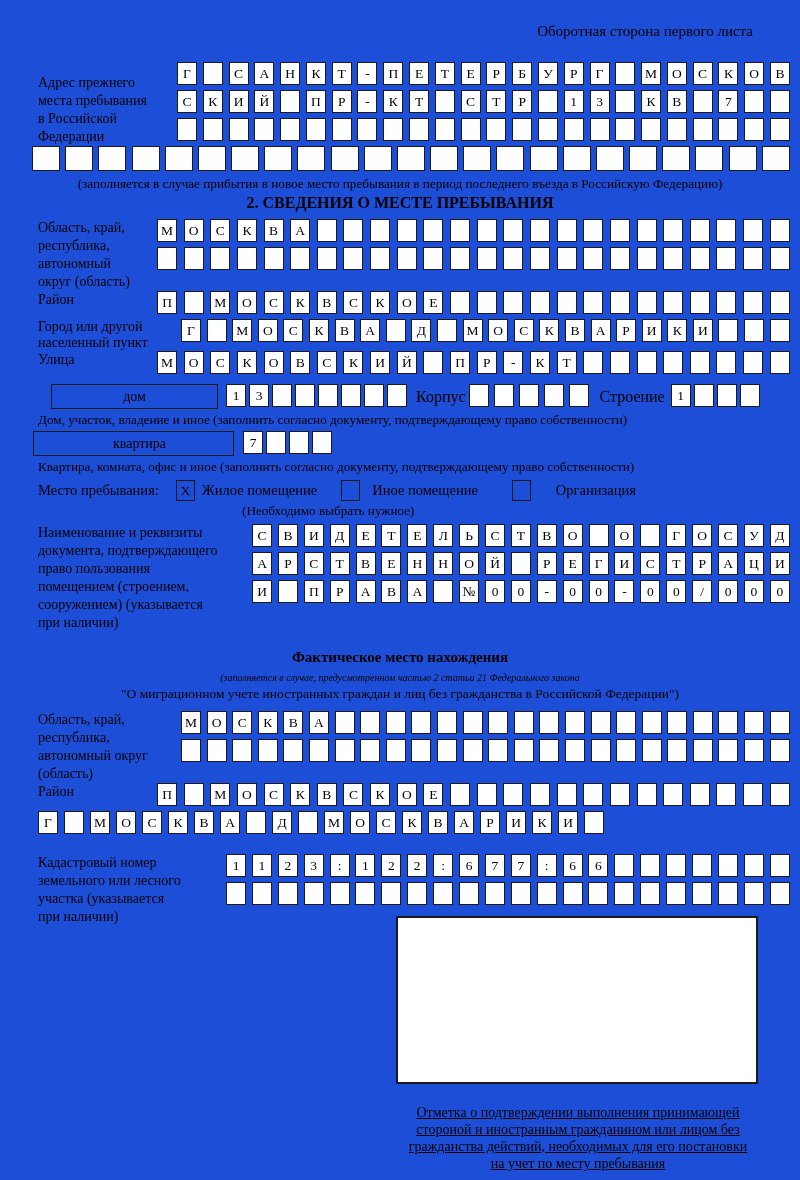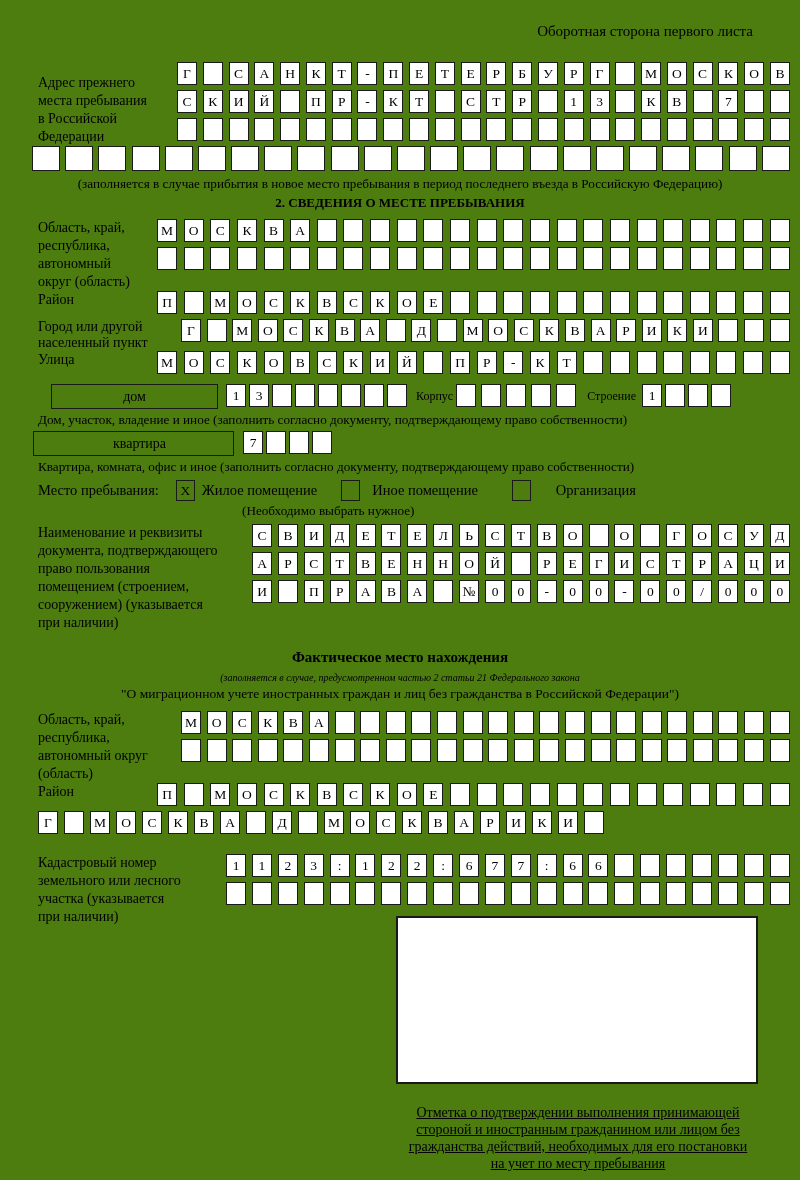--- a/index.html
+++ b/index.html
@@ -1,38 +1,38 @@
 <!DOCTYPE html>
 <html><head>
 <meta charset="utf-8">
 <style>
   html,body{margin:0;padding:0;background:#fff;}
-  .page{position:relative;width:800px;height:1180px;background:#4d7c0f;overflow:hidden;
+  .page{position:relative;width:800px;height:1180px;background:#1d4ed8;overflow:hidden;
         font-family:"Liberation Serif","DejaVu Serif",serif;color:#000;}
   .topnote{padding:22px 47px 0 0;text-align:right;font-size:15px;line-height:18px;}
   .frow{display:flex;align-items:flex-start;margin-left:38px;}
   .flabel{flex:none;font-size:14px;line-height:18px;white-space:pre-line;}
   .cellstack{flex:none;}
   .cells{display:flex;justify-content:space-between;height:23px;margin-bottom:5px;}
   .cell{flex:none;width:20px;height:23px;border:1.6px solid #1a1a1a;box-sizing:border-box;
         display:flex;align-items:center;justify-content:center;font-size:13.5px;line-height:1;background:#fff;}
   .big{height:25px;}
   .big .cell{width:28px;height:25px;}
   .gapped{justify-content:flex-start;height:25px;}
   .gapped .cell{margin-right:3px;height:23px;}
   .g5 .cell{margin-right:5px;}
   .cnote{text-align:center;font-size:13.2px;line-height:15px;}
   .lnote{margin-left:38px;font-size:13.2px;line-height:15px;}
-  .sec-title{text-align:center;font-weight:bold;font-size:13px;line-height:20px;margin-top:2px;}
+  .sec-title{text-align:center;font-weight:bold;font-size:16px;line-height:20px;margin-top:2px;}
   .sub-title{text-align:center;font-weight:bold;font-size:15px;line-height:18px;margin-top:16px;}
   .lblbox{flex:none;border:1.6px solid #1a1a1a;height:25px;box-sizing:border-box;
           display:flex;align-items:center;justify-content:center;font-size:14px;}
   .chk{flex:none;width:19px;height:21px;border:1.6px solid #1a1a1a;box-sizing:border-box;
        display:flex;align-items:center;justify-content:center;font-size:13.5px;}
-  .inl{flex:none;font-size:12px;line-height:25px;}
+  .inl{flex:none;font-size:16px;line-height:25px;}
   .stayrow{display:flex;align-items:center;margin:6px 0 0 38px;font-size:14.5px;height:21px;}
   .stamp-box{width:362px;height:168px;border:2px solid #1a1a1a;box-sizing:border-box;
              margin:-10px 0 0 396px;background:#fff;}
   .stamp-cap{width:420px;margin:20px 0 0 368px;text-align:center;font-size:14px;line-height:17px;white-space:pre-line;text-decoration:underline;}
 </style>
 </head>
 <body>
 
 <div class="page">
 

